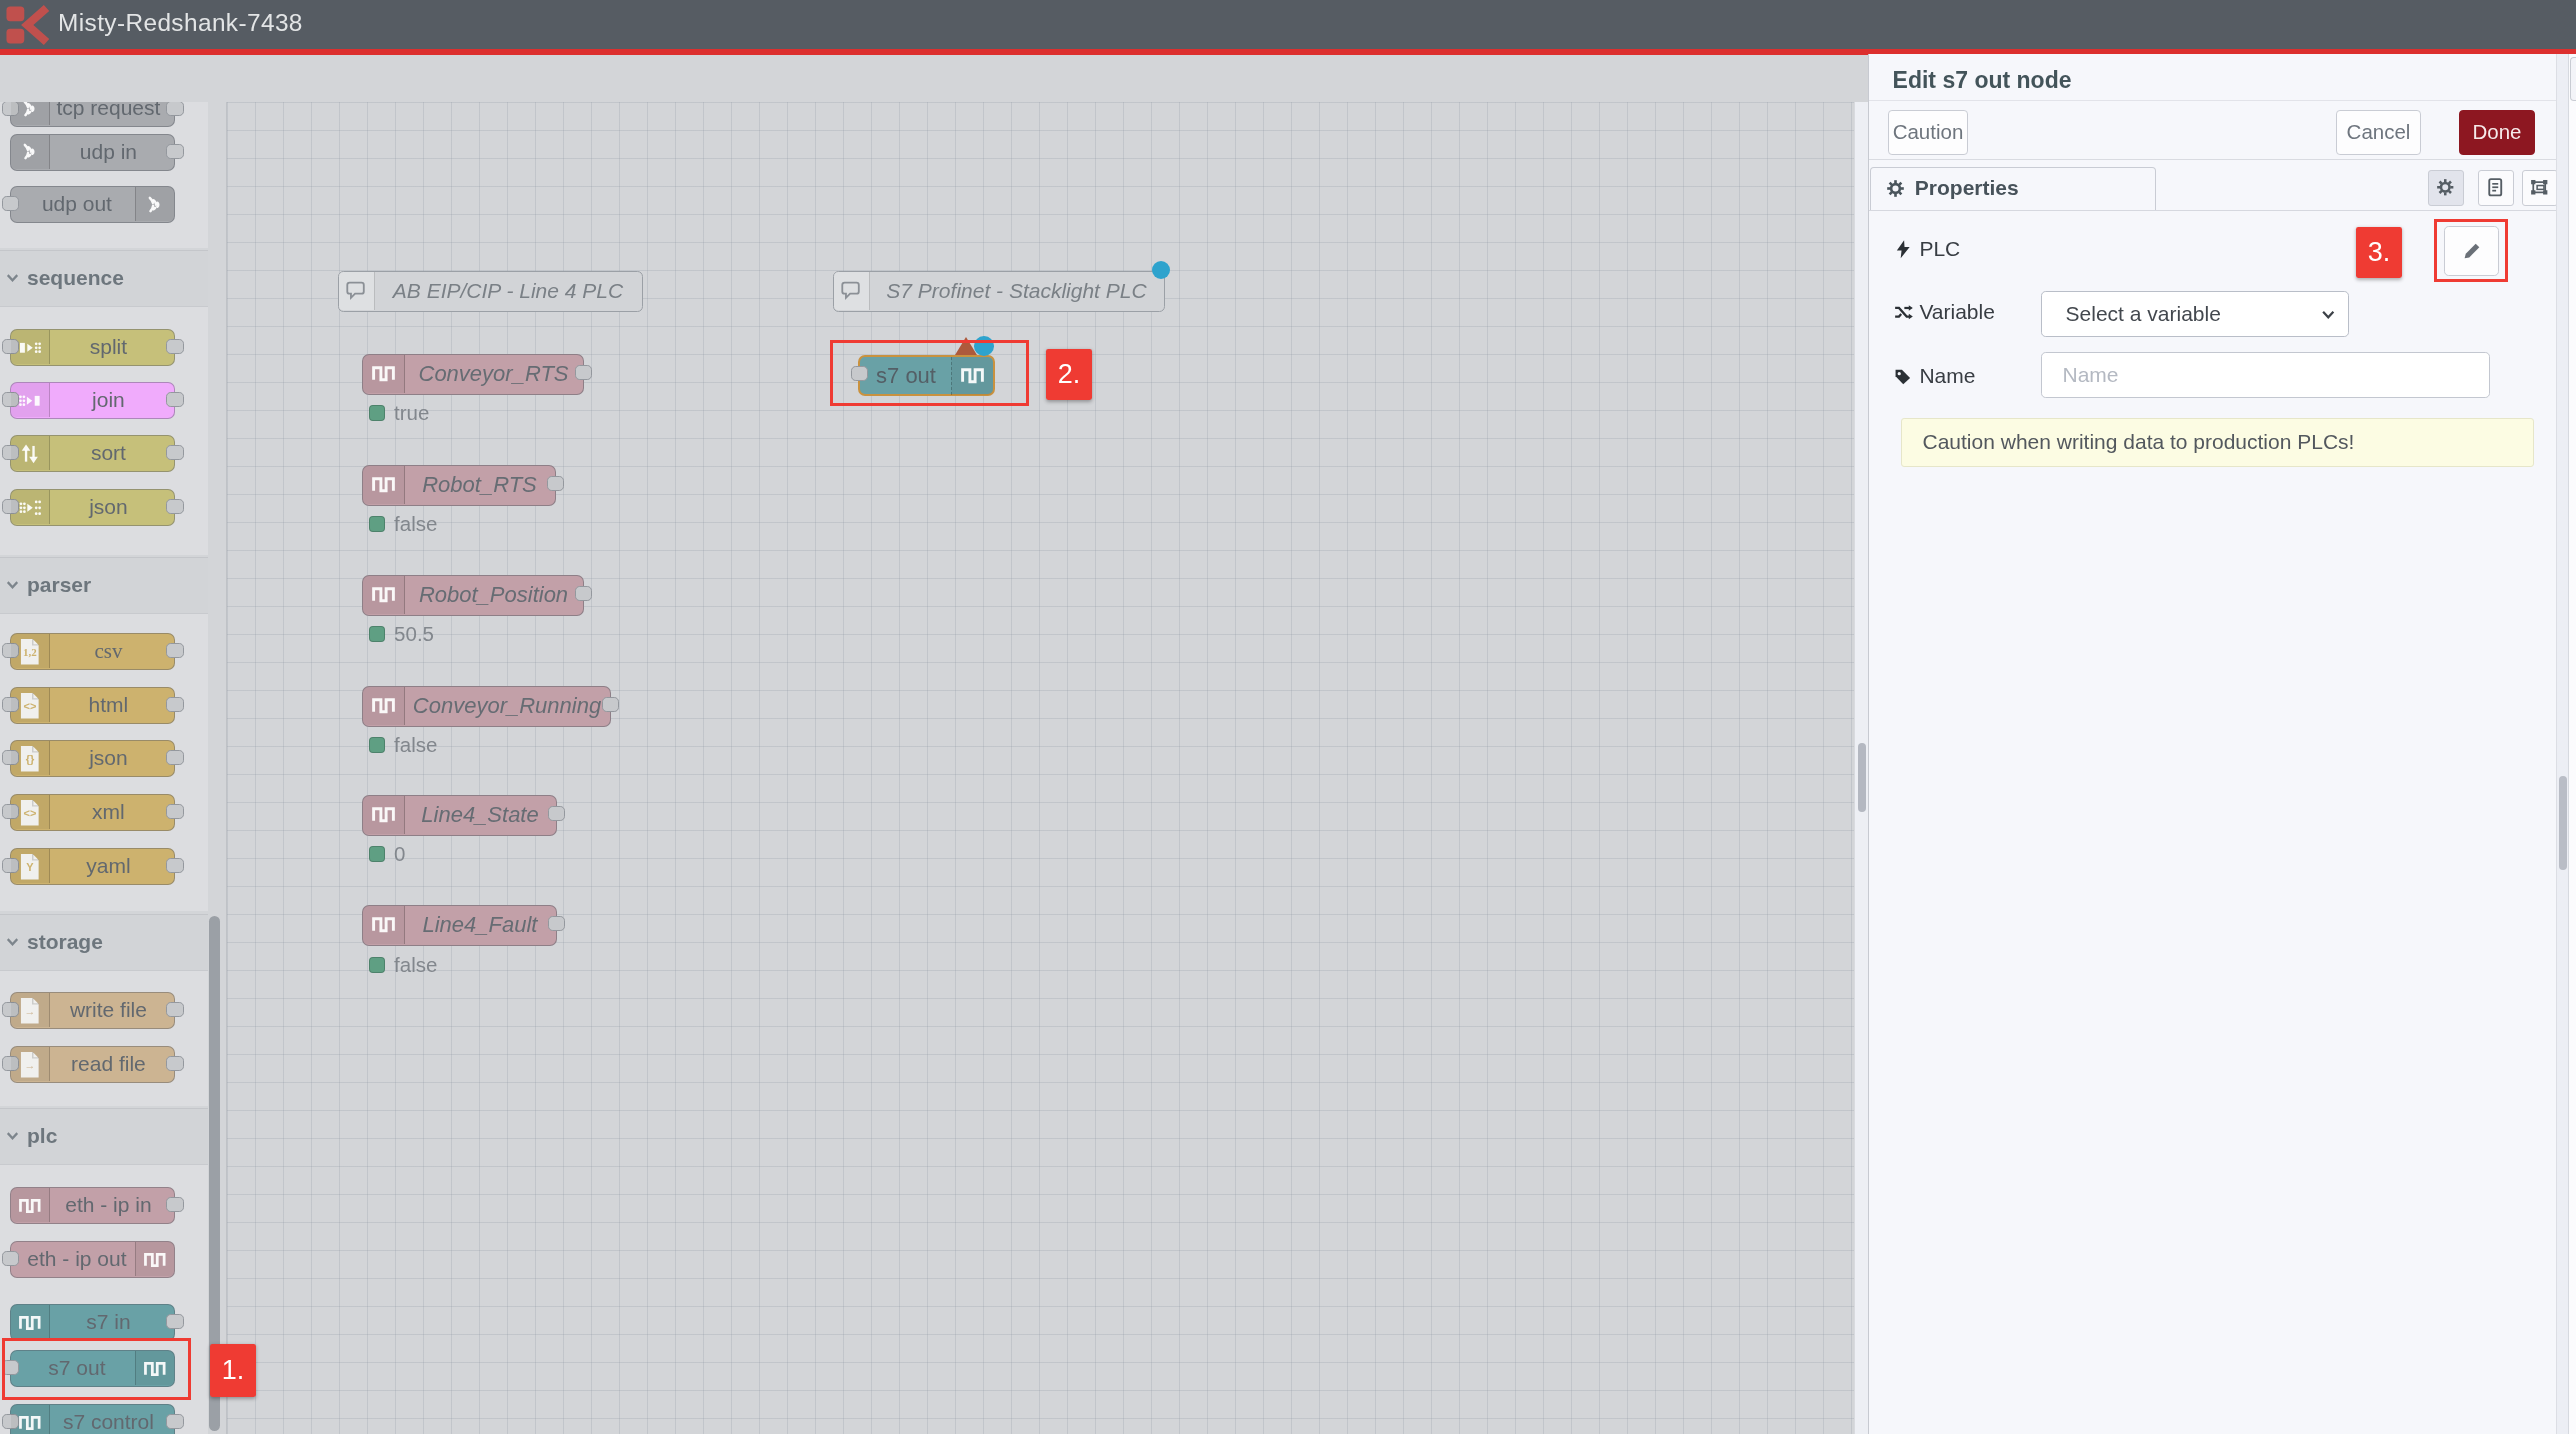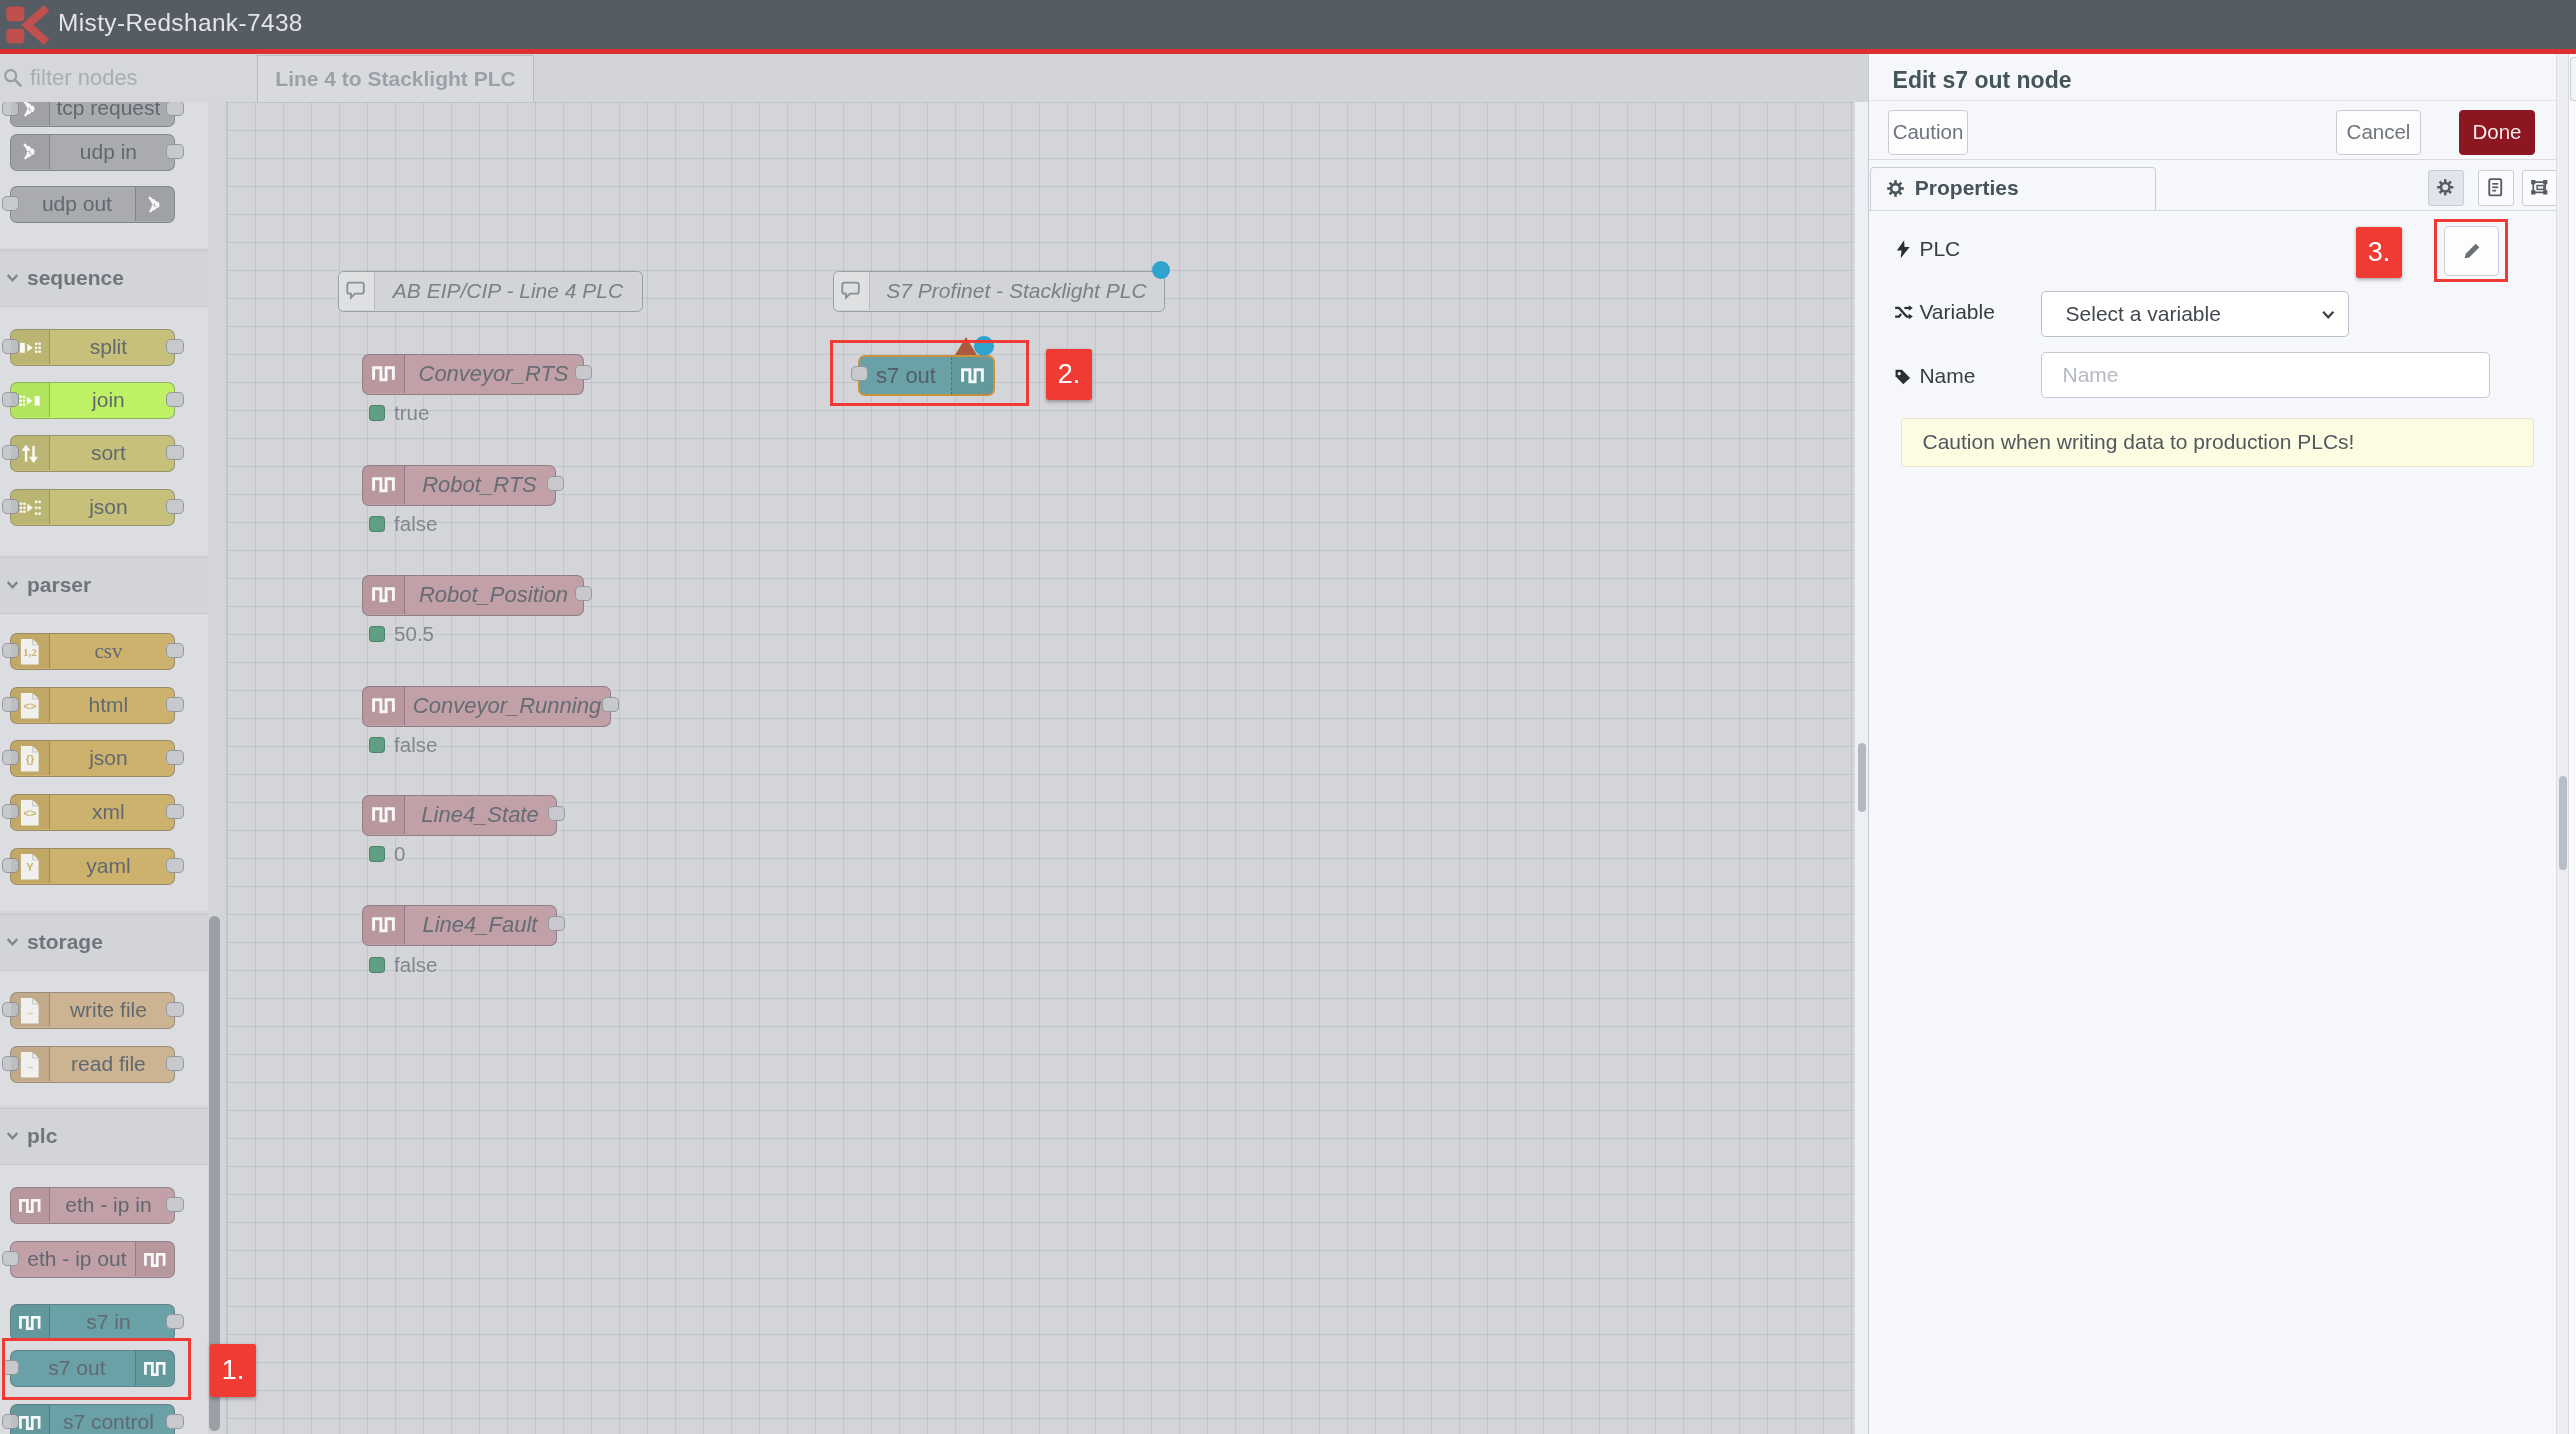--- a/index.html
+++ b/index.html
@@ -122,34 +122,20 @@
   <div id="header">
     <svg id="logo" viewBox="0 0 62 62">
       <rect x="4" y="6" width="24" height="20" rx="5" fill="#c0504d"></rect>
       <rect x="4" y="36" width="24" height="20" rx="5" fill="#c0504d"></rect>
       <path d="M58 8 L32 31 L58 54" stroke="#c0504d" stroke-width="11" fill="none"></path>
     </svg>
     <div id="apptitle">Misty-Redshank-7438</div>
   </div>
   <div id="redline"></div>
 
-  <div id="topbar">
-    <div id="filterbox">
-      <span class="icn">
-          <svg viewBox="0 0 24 24">
-            <circle cx="9.5" cy="9.5" r="6" fill="none" stroke="currentColor" stroke-width="2.4"></circle>
-            <line x1="14" y1="14" x2="21" y2="21" stroke="currentColor" stroke-width="2.8"></line>
-          </svg>
-        </span>
-      <span id="filtertext">filter nodes</span>
-    </div>
-    <div id="flowtab">
-      <span>Line 4 to Stacklight PLC</span>
-    </div>
-  </div>
 
   <div id="palette">
       <div class="pband" style="top: 0px; height: 146px;"></div>
       <div class="pband" style="top: 205px; height: 248px;"></div>
       <div class="pband" style="top: 511px; height: 298px;"></div>
       <div class="pband" style="top: 868px; height: 136px;"></div>
       <div class="pband" style="top: 1061px; height: 271px;"></div>
       <div class="pnode" style="top: -11.8px; background: rgb(169, 171, 175);">
         <span class="port pl"></span>
         <span class="port pr"></span>
@@ -212,21 +198,21 @@
                 <circle cx="18.5" cy="12" r="1.4"></circle>
                 <circle cx="22" cy="12" r="1.4"></circle>
                 <circle cx="18.5" cy="16" r="1.4"></circle>
                 <circle cx="22" cy="16" r="1.4"></circle>
               </g>
             </svg>
           </span>
         </div>
         <span class="plabel" style="padding-left: 31.5px; box-sizing: border-box;">split</span>
       </div>
-      <div class="pnode" style="top: 280px; background: #bef264;">
+      <div class="pnode" style="top: 280px; background: #f0abfc;">
         <span class="port pl"></span>
         <span class="port pr"></span>
         <div class="picon left">
           <span class="icn">
             <svg viewBox="0 0 24 24">
               <g fill="currentColor">
                 <circle cx="2.5" cy="8" r="1.4"></circle>
                 <circle cx="6" cy="8" r="1.4"></circle>
                 <circle cx="2.5" cy="12" r="1.4"></circle>
                 <circle cx="6" cy="12" r="1.4"></circle>

